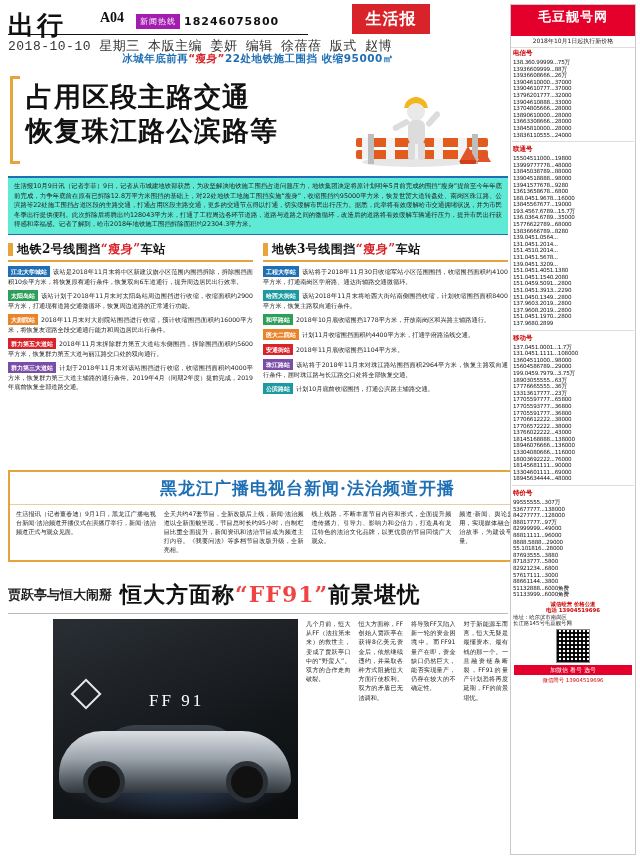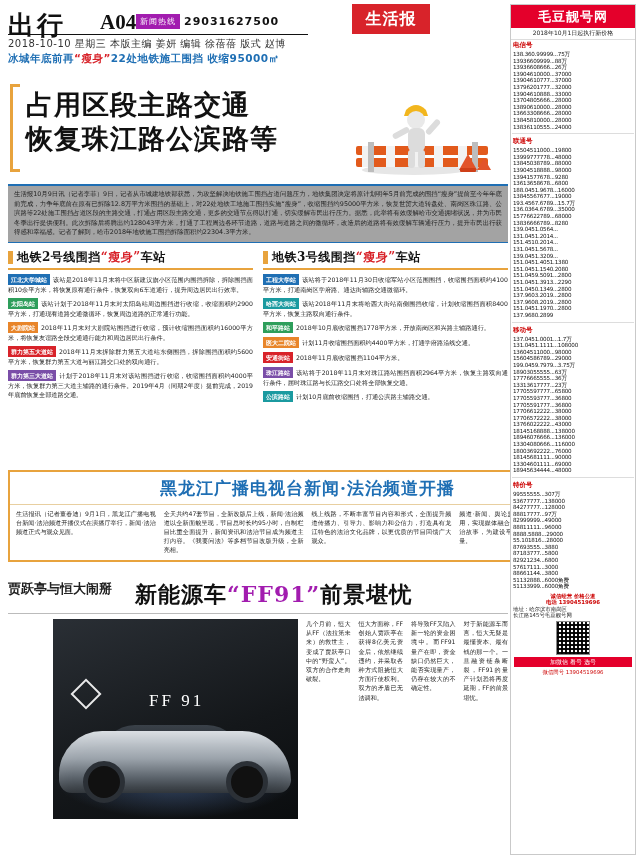--- a/index.html
+++ b/index.html
@@ -10,56 +10,56 @@
     font-family:"DejaVu Sans","Liberation Sans",sans-serif;
     font-size:6px;
     color:#1a1a1a;
     overflow:hidden;
   }
   .page { position:relative; width:640px; height:859px; background:#fff; }
 
   
   .masthead { position:absolute; left:8px; top:6px; width:480px; height:44px;text-align:right; }
   .mh-title { font-family:"DejaVu Serif","Liberation Serif",serif; font-size:26px; font-weight:bold; letter-spacing:3px; color:#111; position:absolute; left:0; top:2px; }
-  .mh-page { position:absolute; left:92px; top:4px; font-family:"Liberation Serif",serif; font-size:21px; font-weight:bold; color:#111; }
+  .mh-page { position:absolute; left:92px; top:4px; font-family:"Liberation Serif",serif; font-size:14px; font-weight:bold; color:#111; }
   .mh-badge { position:absolute; left:128px; top:8px; background:#a21caf; color:#fff; font-size:8px; padding:2px 4px; letter-spacing:1px; }
   .mh-phone { position:absolute; left:176px; top:9px; font-size:11px; font-weight:bold; color:#111; letter-spacing:1px; }
   .mh-rule { position:absolute; left:0; top:28px; width:300px; height:1px; background:#111; }
-  .mh-meta { position:absolute; left:0; top:31px; font-size:10px; color:#333; letter-spacing:0.5px; }
+  .mh-meta { position:absolute; left:0; top:31px; font-size:13px; color:#333; letter-spacing:0.5px;font-family:Liberation Mono, monospace; }
 
   .logo-red { position:absolute; left:352px; top:4px; width:78px; height:30px; background:#d8232a; color:#fff; display:flex; align-items:center; justify-content:center; font-family:"DejaVu Serif",serif; font-size:16px; font-weight:bold; letter-spacing:1px; }
 
   
   .rail { position:absolute; right:4px; top:4px; width:126px; height:851px; border:1px solid #c9c9c9; background:#fff; overflow:hidden; }
-  .rail-header { background:#e4002b; color:#fff; text-align:center; font-size:13px; font-weight:bold; letter-spacing:1px; padding:3px 0 2px; font-family:"DejaVu Serif",serif;}
+  .rail-header { background:#e4002b; color:#fff; text-align:center; font-size:13px; font-weight:bold; letter-spacing:1px; padding:3px 0 10px; font-family:"DejaVu Serif",serif;}
   .rail-sub { text-align:center; font-size:6px; color:#222; padding:1px 0; border-bottom:1px solid #ddd;}
   .rail-list { padding:1px 2px; }
   .rail-row { font-size:5.6px; line-height:6.6px; color:#111; white-space:nowrap; overflow:hidden; letter-spacing:-0.2px;}
   .rail-sec { font-size:6.5px; font-weight:bold; color:#c00; padding:1px 2px 0; }
   .rail-hr { height:1px; background:#ddd; margin:2px 1px; }
   .rail-red { color:#c00; }
   .rail-bottom { padding:2px; font-size:5.4px; line-height:6.4px; color:#222; }
   .qr { width:34px; height:34px; background:
       repeating-linear-gradient(0deg,#111 0 2px,#fff 2px 4px),
       repeating-linear-gradient(90deg,#111 0 2px,transparent 2px 4px);
       background-blend-mode:multiply; margin:2px auto; border:1px solid #888;}
   .rail-cta { background:#e4002b; color:#fff; font-size:6px; text-align:center; padding:2px 0; margin:2px 1px;}
 
   
   .main { position:absolute; left:8px; top:52px; width:500px; }
 
-  .kicker { color:#1f6fb4; font-size:10.5px; font-weight:bold; letter-spacing:0.5px; margin-bottom:18px; }
+  .kicker { text-align:center; color:#1f6fb4; font-size:10.5px; font-weight:bold; letter-spacing:0.5px; margin-bottom:10px; }
   .kicker .em { color:#d8232a; }
 
   .headline-wrap { position:relative; height:96px; }
   .headline { position:absolute; left:18px; top:4px; width:330px; font-family:"DejaVu Serif","Liberation Serif",serif; font-size:27px; font-weight:bold; line-height:34px; letter-spacing:1px; color:#111; }
   .hl-corner { position:absolute; left:2px; top:0; width:10px; height:88px; border-left:3px solid #e8a33d; border-top:3px solid #e8a33d; border-bottom:3px solid #e8a33d; }
   .mascot { position:absolute; right:10px; top:0px; width:150px; height:92px; }
 
-  .lead { margin-top:4px; border-top:2px solid #1f6fb4; border-bottom:1px solid #1f6fb4; background:#a3a3a3; padding:4px 6px; font-size:6.4px; line-height:9.6px; text-align:justify; color:#222; }
+  .lead { margin-top:4px; border-top:2px solid #1f6fb4; border-bottom:1px solid #1f6fb4; background:#5eead4; padding:4px 6px; font-size:6.4px; line-height:9.6px; text-align:justify; color:#222; }
 
   
   .two-col { display:flex; gap:10px; margin-top:6px; }
   .col { width:245px; }
   .sec-head { display:flex; align-items:center; gap:4px; border-bottom:2px solid #e8a33d; padding-bottom:2px; }
   .sec-head .bar { width:5px; height:13px; background:#e8a33d; }
   .sec-head .t { font-family:"DejaVu Serif",serif; font-size:12px; font-weight:bold; color:#111; letter-spacing:0.5px;}
   .sec-head .t .q { color:#d8232a; }
   .item { margin-top:4px; font-size:6.2px; line-height:9px; text-align:justify; color:#222; }
   .tag { display:inline-block; background:#1f6fb4; color:#fff; font-size:6px; padding:1px 3px; margin-right:3px; font-weight:bold; }
@@ -70,21 +70,21 @@
   .tag.teal { background:#1b9aa0; }
 
   
   .tv { position:absolute; left:8px; top:470px; width:599px; border:2px solid #e8a33d; }
   .tv-title { text-align:center; font-family:"DejaVu Serif",serif; font-size:17px; font-weight:bold; color:#1f6fb4; padding:5px 0 4px; letter-spacing:1px; }
   .tv-body { display:flex; gap:8px; padding:4px 6px 6px; border-top:1px solid #e8cfa0; }
   .tv-col { flex:1; font-size:6.1px; line-height:9px; text-align:justify; color:#222; }
 
   
   .bot { position:absolute; left:8px; top:580px; width:500px; }
-  .bot-head { display:flex; align-items:flex-start; gap:23px; border-bottom:1px solid #bbb; padding-bottom:3px; }
+  .bot-head { display:flex; align-items:center; gap:8px; border-bottom:1px solid #bbb; padding-bottom:3px; }
   .bot-byline { font-family:"DejaVu Serif",serif; font-size:13px; font-weight:bold; color:#222; }
   .bot-title { font-family:"DejaVu Serif",serif; font-size:22px; font-weight:bold; color:#111; letter-spacing:1px; }
   .bot-body { display:flex; gap:8px; margin-top:5px;padding-left:45px; }
   .photo { width:245px; height:200px; background:linear-gradient(160deg,#2a2f35 0%,#14171a 60%,#0b0d0f 100%); position:relative; overflow:hidden; }
   .photo .car { position:absolute; left:6px; bottom:26px; width:232px; height:62px;
      background:linear-gradient(180deg,#d8dde2 0%,#9aa2aa 45%,#5c646c 75%,#2e3338 100%);
      border-radius:46px 52px 14px 14px; box-shadow:0 6px 18px rgba(255,255,255,.08) inset; }
   .photo .roof { position:absolute; left:48px; bottom:60px; width:140px; height:34px; background:linear-gradient(180deg,#3a4149,#1d2126); border-radius:40px 40px 0 0; }
   .photo .wheel { position:absolute; bottom:16px; width:42px; height:42px; border-radius:50%; background:#111; border:5px solid #2b3036; }
   .photo .w1 { left:30px; } .photo .w2 { right:30px; }
@@ -97,21 +97,21 @@
 </style>
 </head>
 <body>
 
 <div class="page">
 
   <div class="masthead">
     <div class="mh-title">出行</div>
     <div class="mh-page">A04</div>
     <div class="mh-badge">新闻热线</div>
-    <div class="mh-phone">29031627500</div>
+    <div class="mh-phone">18246075800</div>
     <div class="mh-rule"></div>
     <div class="mh-meta">2018-10-10  星期三  本版主编 姜妍  编辑 徐蓓蓓  版式 赵博</div>
   </div>
   <div class="logo-red">生活报</div>
 
   <div class="main">
 
     <div class="kicker">
       <span>冰城年底前再</span><span class="em">“瘦身”</span><span>22处地铁施工围挡 收缩95000㎡</span>
     </div>
@@ -191,21 +191,21 @@
       <div class="tv-col">全天共约47套节目，全新改版后上线，新闻·法治频道以全新面貌呈现，节目总时长约95小时，自制栏目比重全面提升，新闻资讯和法治节目成为频道主打内容。《我要问法》等多档节目改版升级，全新亮相。</div>
       <div class="tv-col">线上线路，不断丰富节目内容和形式，全面提升频道传播力、引导力、影响力和公信力，打造具有龙江特色的法治文化品牌，以更优质的节目回馈广大观众。</div>
       <div class="tv-col">频道·新闻、舆论监督、民生服务等方面的功能作用，实现媒体融合发展，用心用情用功讲好龙江法治故事，为建设平安龙江、法治龙江贡献媒体力量。</div>
     </div>
   </div>
 
   <div class="bot">
     <div class="bot-head">
       <div class="bot-byline">贾跃亭与恒大闹掰</div>
       <div class="bot-title">
-        <span>新能源车</span><span style="color:#a21caf">“FF91”</span><span>前景堪忧</span>
+        <span>恒大方面称</span><span style="color:#ef4444">“FF91”</span><span>前景堪忧</span>
       </div>
     </div>
     <div class="bot-body">
       <div class="photo">
         <div class="glow"></div>
         <div class="roof"></div>
         <div class="car"></div>
         <div class="wheel w1"></div>
         <div class="wheel w2"></div>
         <div class="logo"></div>

